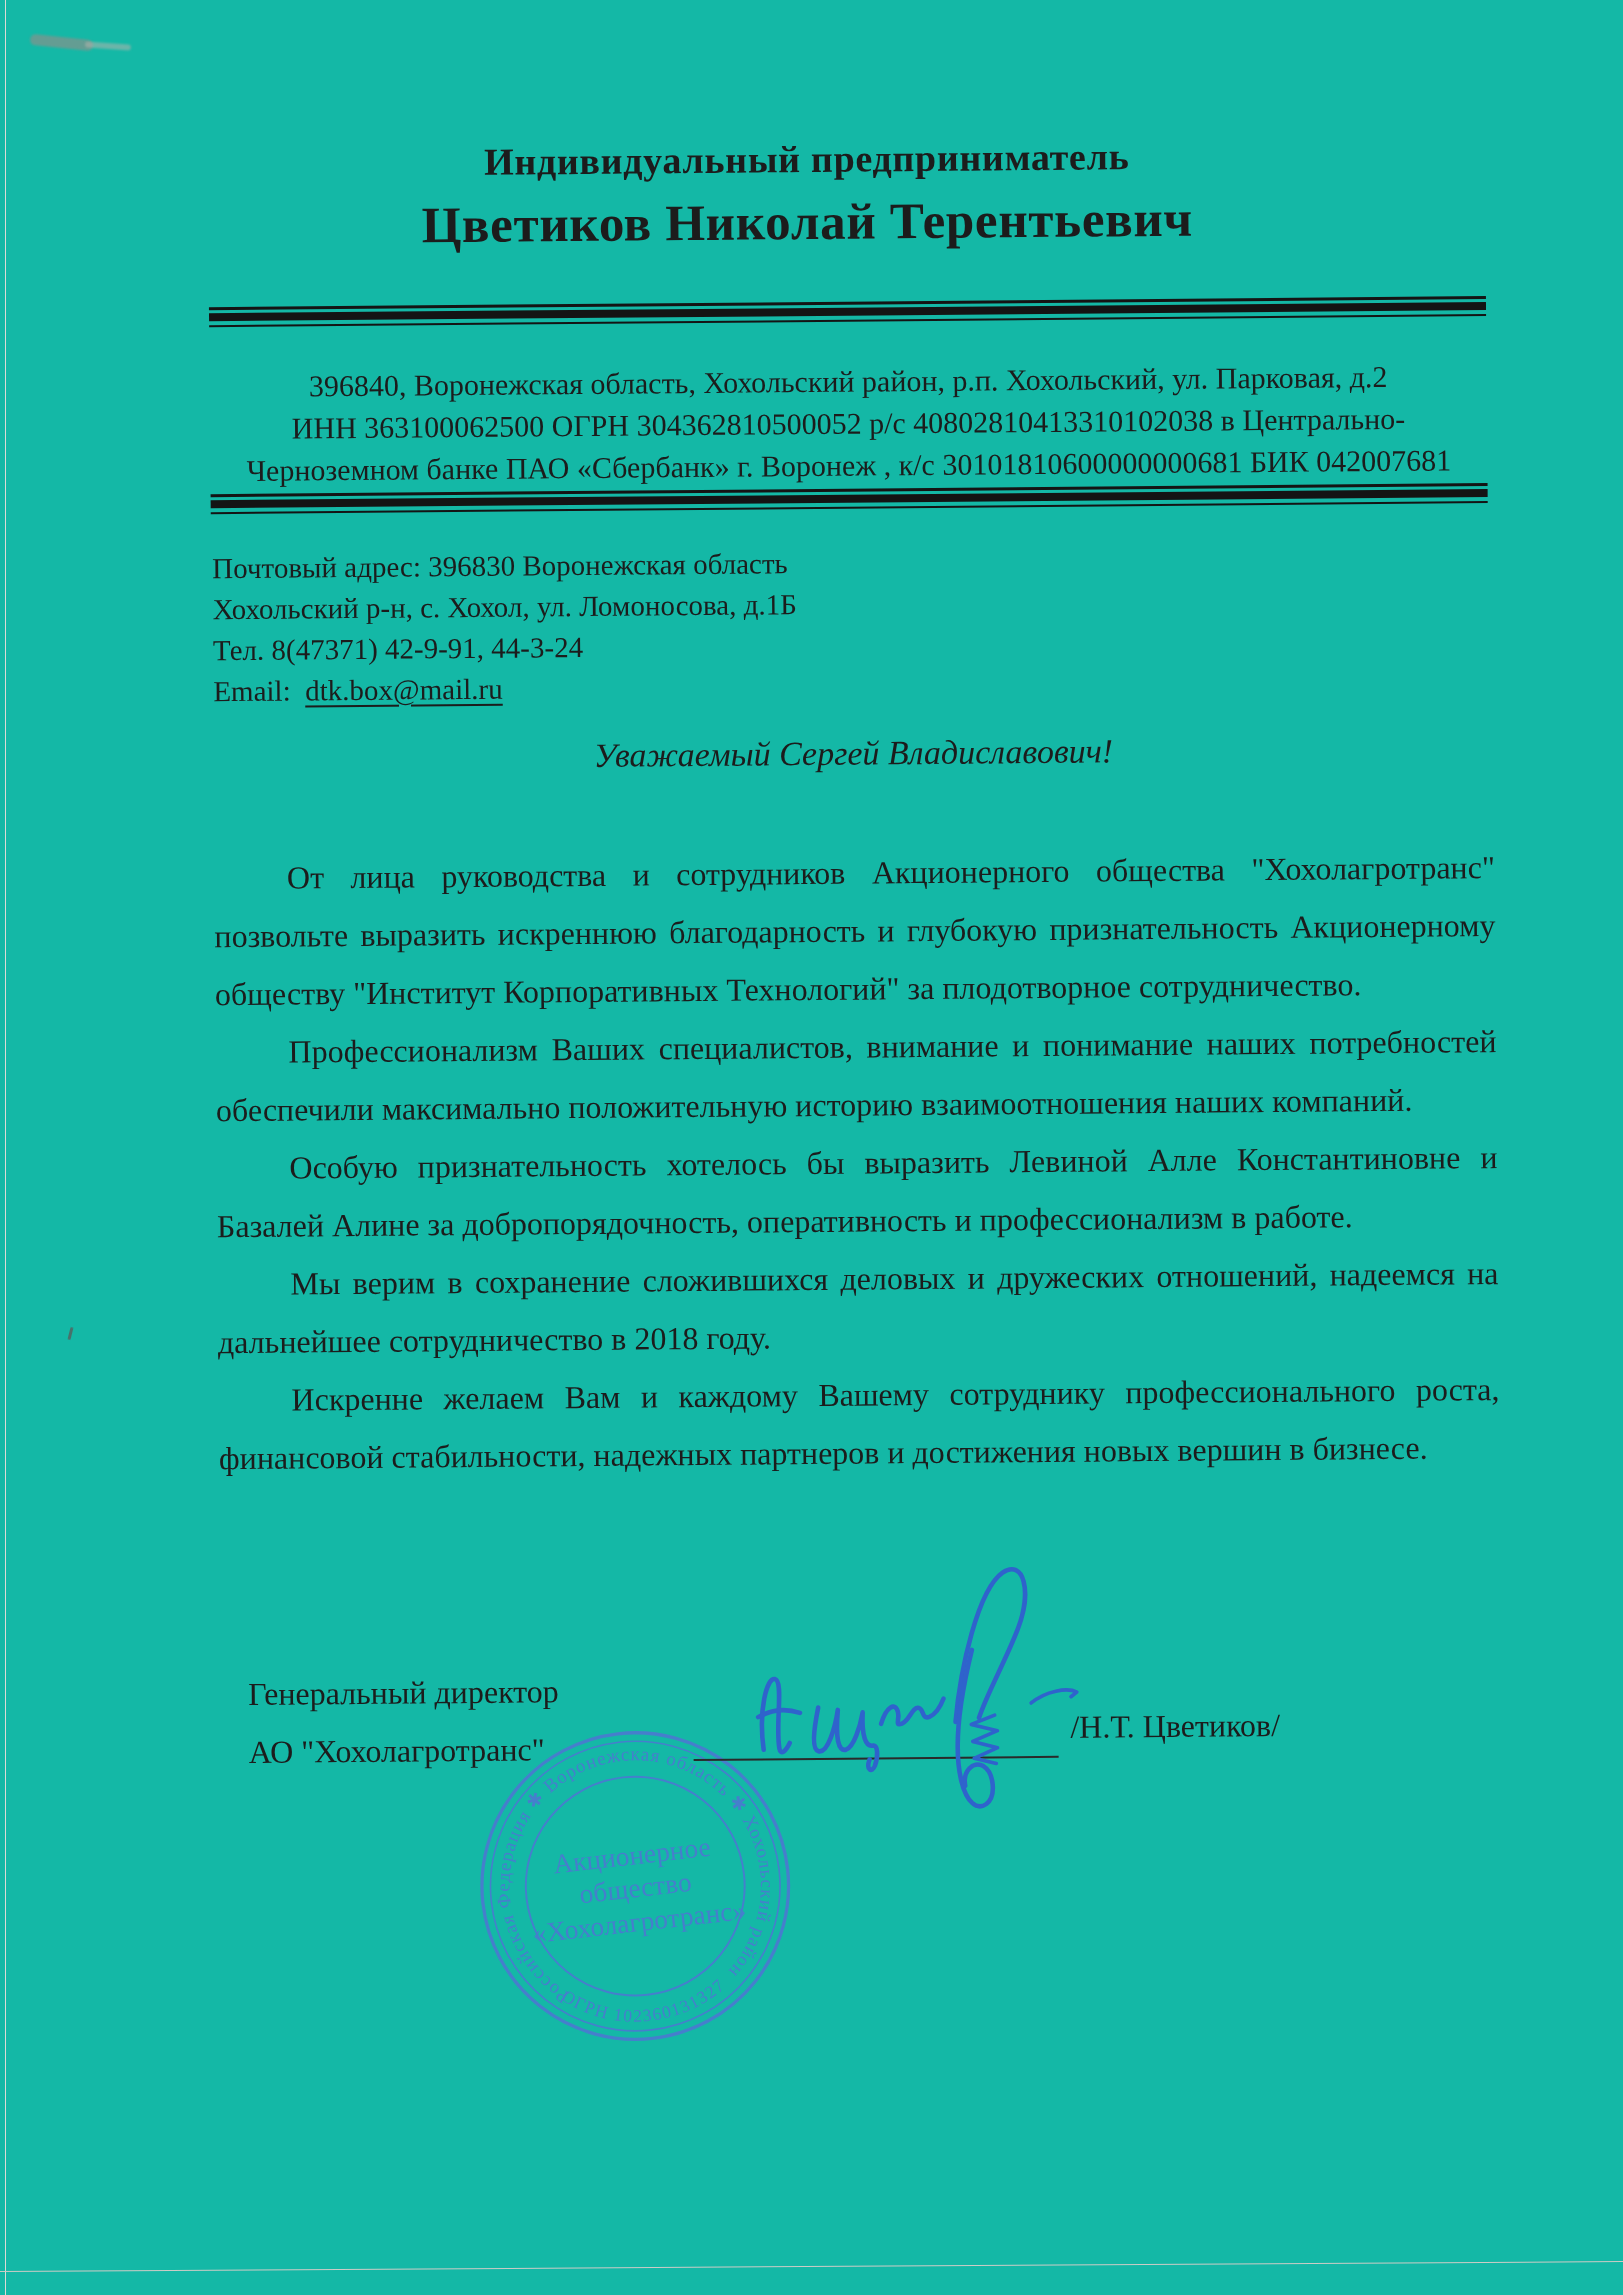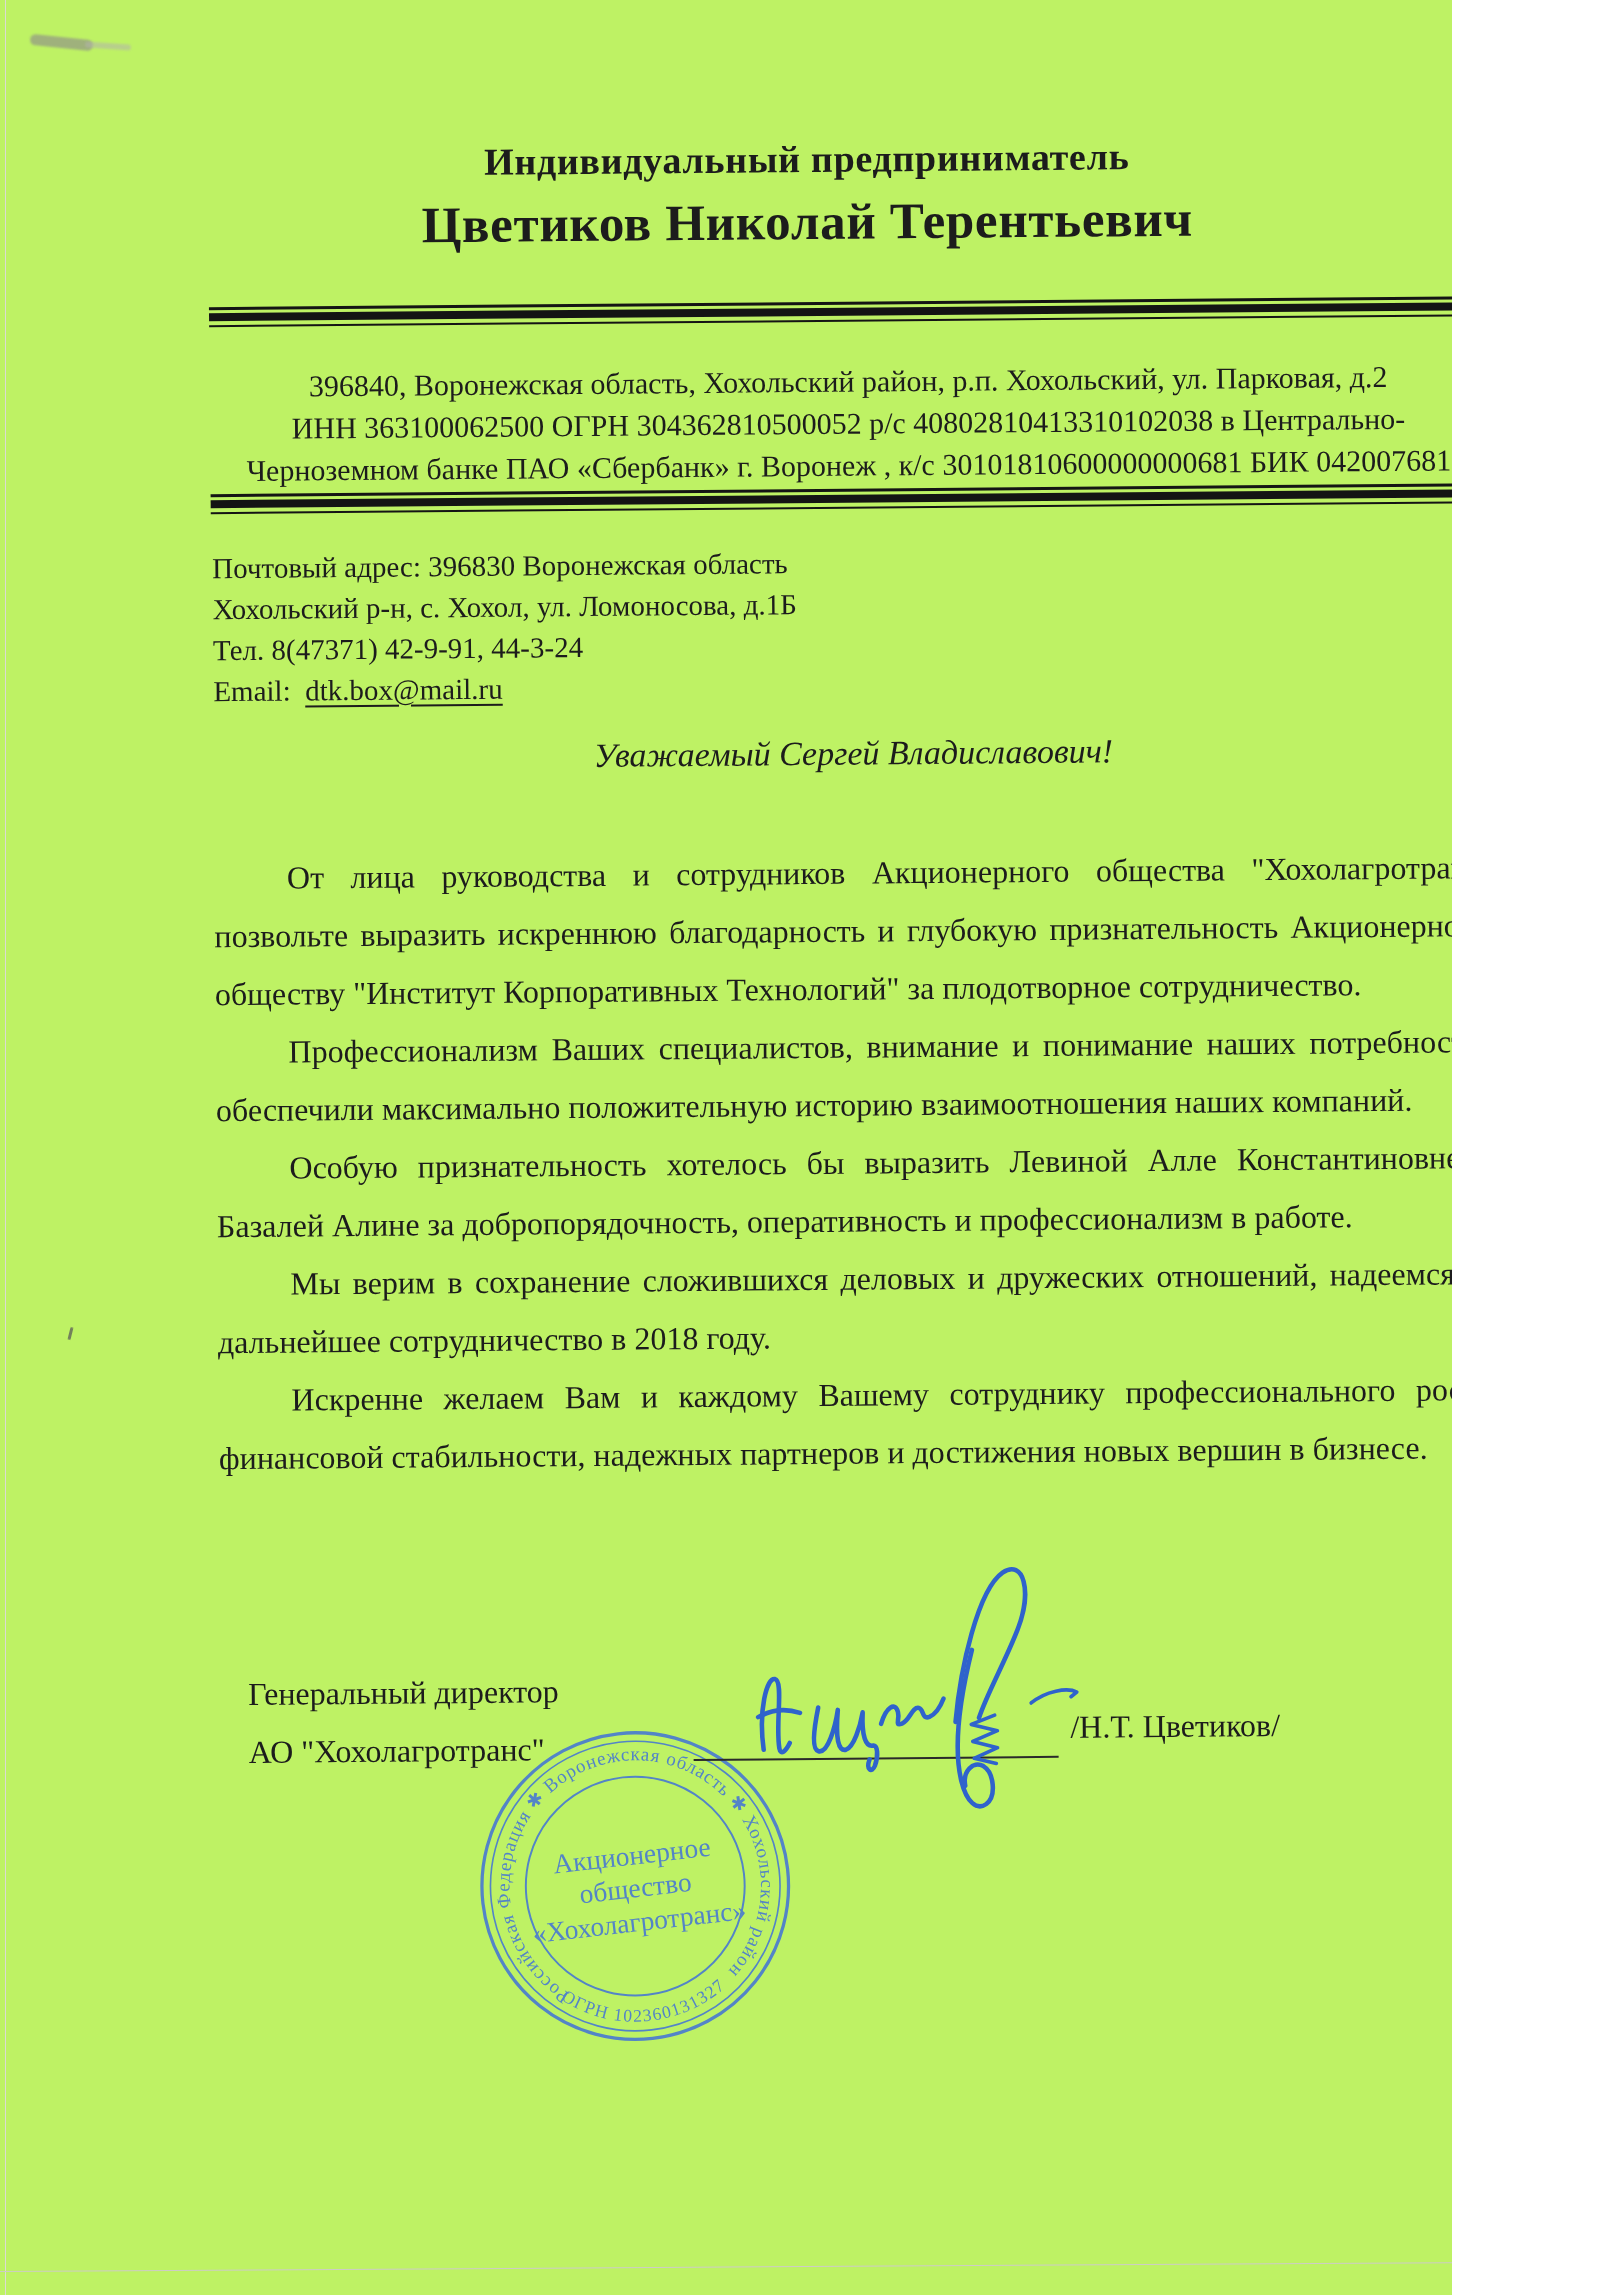--- a/index.html
+++ b/index.html
@@ -1,19 +1,19 @@
 <!DOCTYPE html>
 <html lang="ru" style="font-size:10.5px"><head>
 <meta charset="utf-8">
 <style>
   html,body{margin:0;padding:0;background:#ffffff;}
   .page{
     position:relative;
-    width:1452px;height:2295px;
-    background:#bef264;
+    width:1623px;height:2295px;
+    background:#14b8a6;
     overflow:hidden;
     font-family:"Liberation Serif","DejaVu Serif",serif;
     color:#1c1c1c;
   }
   .content{
     position:absolute;left:0;top:0;width:1623px;height:2295px;
     transform:rotate(-0.5deg);
     transform-origin:811px 1112px;
   }
   

